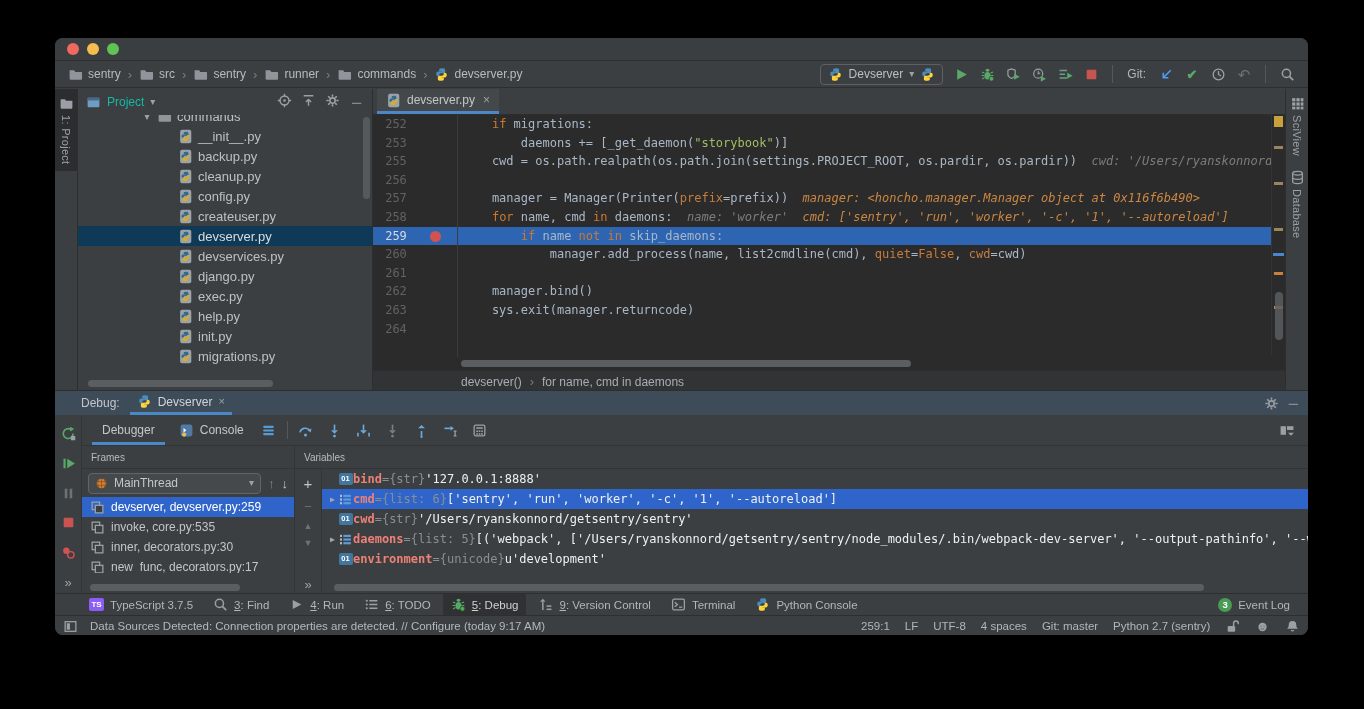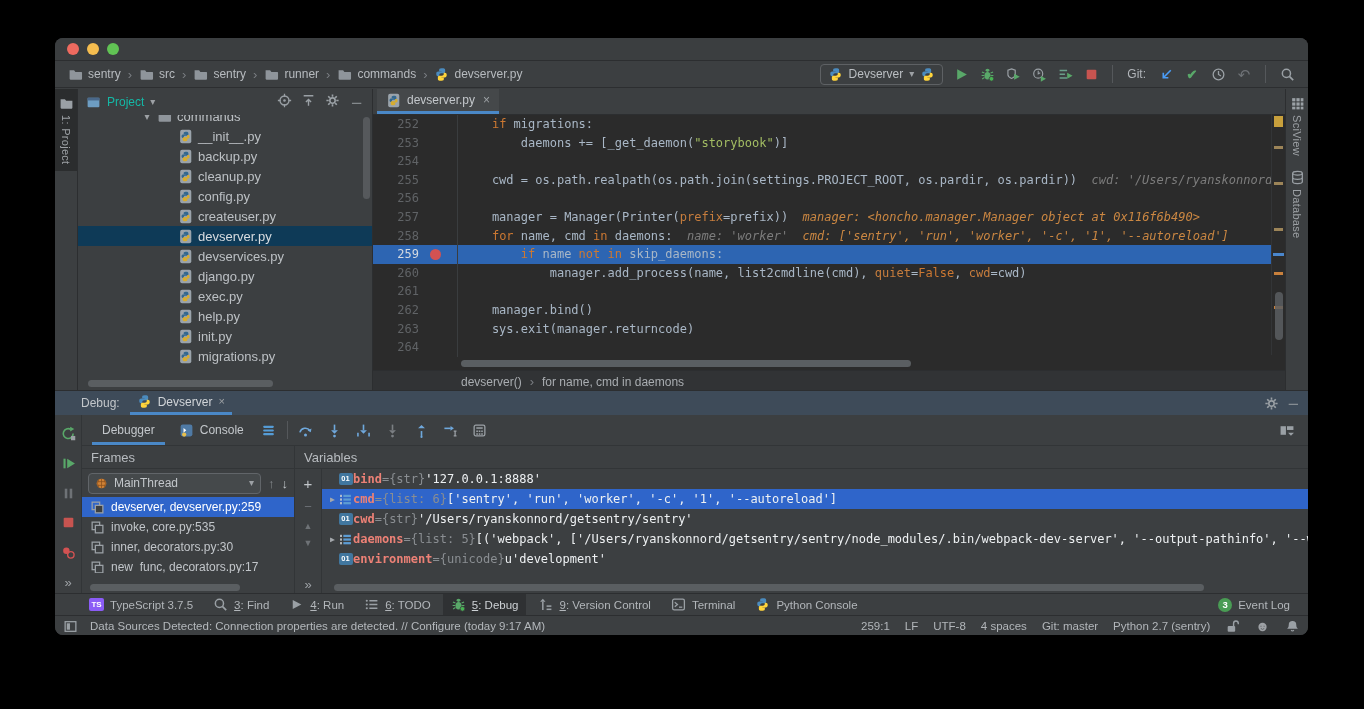--- a/index.html
+++ b/index.html
@@ -50,21 +50,21 @@
   .tree-vscroll{position:absolute;right:2px;top:28px;width:7px;height:82px;background:#5a5e61;border-radius:4px;opacity:.85;}
   .tree-hscroll{height:12px;flex:none;position:relative;}
   .tree-hscroll .thumb{position:absolute;left:10px;top:2px;width:185px;height:7px;background:#5a5e61;border-radius:4px;}
   
   .editor{flex:1;display:flex;flex-direction:column;background:#2b2b2b;min-width:0;position:relative;}
   .tabbar{height:25px;background:#3c3f41;border-bottom:1px solid #2c2e30;display:flex;align-items:flex-end;padding-left:4px;flex:none;}
   .etab{height:25px;box-sizing:border-box;display:flex;align-items:center;gap:6px;padding:0 9px;background:#45484a;border-bottom:3px solid #4a88c7;color:#c3c7cb;}
   .etab .x{color:#9da1a5;font-size:12px;margin-left:2px;}
   .code-area{height:242px;position:relative;overflow:hidden;flex:none;font-family:"DejaVu Sans Mono",monospace;font-size:12px;}
   .cl{height:18.6px;line-height:18.6px;display:flex;white-space:pre;}
-  .cl .ln{width:46px;text-align:right;padding-right:8px;color:#606366;flex:none;}
+  .cl .ln{width:46px;text-align:center;padding-right:8px;color:#606366;flex:none;}
   .cl .bpc{width:18px;flex:none;position:relative;}
   .bpdot{position:absolute;left:3px;top:4px;width:11px;height:11px;border-radius:50%;background:#d25252;}
   .cl .codetext{padding-left:18px;overflow:hidden;}
   .cl.cur{background:#2d65b2;}
   .cl.cur .ln{color:#d5dae0;}
   .sg-t{color:#a9b7c6}.sg-k{color:#cc7832}.sg-s{color:#a3bd63}.sg-a{color:#c77d3d}
   .sg-hg{color:#7d7d7d;font-style:italic}.sg-ho{color:#cb8742;font-style:italic}
   .gutter-line{position:absolute;left:84px;top:0;bottom:0;width:1px;background:#3a3d3f;}
   .estripe{position:absolute;right:0;top:25px;bottom:35px;width:13px;background:#2b2b2b;border-left:1px solid #333537;}
   .emark{position:absolute;right:2px;width:9px;height:3px;background:#9c8458;}
@@ -84,21 +84,21 @@
   .dbg-body{flex:1;display:flex;min-height:0;}
   .dbg-leftbar{width:26px;flex:none;border-right:1px solid #323537;display:flex;flex-direction:column;align-items:center;gap:9px;padding-top:8px;}
   .dbg-content{flex:1;display:flex;flex-direction:column;min-width:0;}
   .dbg-toolbar{height:30px;flex:none;border-bottom:1px solid #323537;display:flex;align-items:stretch;gap:4px;padding-left:10px;}
   .dtab{display:flex;align-items:center;gap:6px;padding:0 10px;color:#c3c7cb;box-sizing:border-box;}
   .dtab.sel{border-bottom:3px solid #4a88c7;padding-top:3px;}
   .dbg-toolbar .tbtn{align-self:center;}
   .dbg-tb-right{margin-left:auto;display:flex;align-items:center;padding-right:12px;}
   .panels{flex:1;display:flex;min-height:0;}
   .frames{width:212px;flex:none;border-right:1px solid #323537;display:flex;flex-direction:column;}
-  .phdr{height:22px;flex:none;display:flex;align-items:center;padding-left:9px;color:#b8bcc0;border-bottom:1px solid #323537;font-size:13px;}
+  .phdr{height:22px;flex:none;display:flex;align-items:center;padding-left:9px;color:#b8bcc0;border-bottom:1px solid #323537;font-size:10px;}
   .combo-row{height:28px;flex:none;display:flex;align-items:center;gap:7px;padding:0 6px;}
   .combo{flex:1;height:21px;background:#45494b;border:1px solid #616569;border-radius:4px;display:flex;align-items:center;gap:6px;padding:0 6px;color:#c3c7cb;box-sizing:border-box;min-width:0;}
   .combo .cv{margin-left:auto;color:#9da1a5;font-size:10px;}
   .flist{height:76px;overflow:hidden;flex:none;}
   .frow{height:20px;display:flex;align-items:center;gap:6px;padding-left:8px;white-space:nowrap;color:#c2c6ca;}
   .frow.sel{background:#2f65ca;color:#fff;}
   .fr-scroll{margin-top:auto;height:11px;position:relative;flex:none;}
   .fr-scroll .thumb{position:absolute;left:8px;top:2px;width:150px;height:7px;background:#5a5e61;border-radius:4px;}
   .vars-outer{flex:1;display:flex;flex-direction:column;min-width:0;}
   .vars-row{flex:1;display:flex;min-height:0;}
@@ -539,21 +539,20 @@
                 </svg>
               </span>
             <span>devserver.py</span>
             <span class="x">×</span>
           </div>
         </div>
         <div class="code-area" id="code-area">
           <div class="gutter-line"></div>
         <div class="cl"><span class="ln">252</span><span class="bpc"></span><span class="codetext"><span class="sg-t">    </span><span class="sg-k">if </span><span class="sg-t">migrations:</span></span></div>
             <div class="cl"><span class="ln">253</span><span class="bpc"></span><span class="codetext"><span class="sg-t">        daemons += [_get_daemon(</span><span class="sg-s">"storybook"</span><span class="sg-t">)]</span></span></div>
-            <div class="cl"><span class="ln">254</span><span class="bpc"></span><span class="codetext"></span></div>
             <div class="cl"><span class="ln">255</span><span class="bpc"></span><span class="codetext"><span class="sg-t">    cwd = os.path.realpath(os.path.join(settings.PROJECT_ROOT, os.pardir, os.pardir))</span><span class="sg-hg">  cwd: '/Users/ryanskonnord/getsen</span></span></div>
             <div class="cl"><span class="ln">256</span><span class="bpc"></span><span class="codetext"></span></div>
             <div class="cl"><span class="ln">257</span><span class="bpc"></span><span class="codetext"><span class="sg-t">    manager = Manager(Printer(</span><span class="sg-a">prefix</span><span class="sg-t">=prefix))</span><span class="sg-ho">  manager: &lt;honcho.manager.Manager object at 0x116f6b490&gt;</span></span></div>
             <div class="cl"><span class="ln">258</span><span class="bpc"></span><span class="codetext"><span class="sg-t">    </span><span class="sg-k">for </span><span class="sg-t">name, cmd </span><span class="sg-k">in </span><span class="sg-t">daemons:</span><span class="sg-hg">  name: 'worker'</span><span class="sg-ho">  cmd: ['sentry', 'run', 'worker', '-c', '1', '--autoreload']</span></span></div>
             <div class="cl cur"><span class="ln">259</span><span class="bpc"><span class="bpdot"></span></span><span class="codetext"><span class="sg-t">        </span><span class="sg-k">if </span><span class="sg-t">name </span><span class="sg-k">not in </span><span class="sg-t">skip_daemons:</span></span></div>
             <div class="cl"><span class="ln">260</span><span class="bpc"></span><span class="codetext"><span class="sg-t">            manager.add_process(name, list2cmdline(cmd), </span><span class="sg-a">quiet</span><span class="sg-t">=</span><span class="sg-k">False</span><span class="sg-t">, </span><span class="sg-a">cwd</span><span class="sg-t">=cwd)</span></span></div>
             <div class="cl"><span class="ln">261</span><span class="bpc"></span><span class="codetext"></span></div>
             <div class="cl"><span class="ln">262</span><span class="bpc"></span><span class="codetext"><span class="sg-t">    manager.bind()</span></span></div>
             <div class="cl"><span class="ln">263</span><span class="bpc"></span><span class="codetext"><span class="sg-t">    sys.exit(manager.returncode)</span></span></div>
             <div class="cl"><span class="ln">264</span><span class="bpc"></span><span class="codetext"></span></div>

